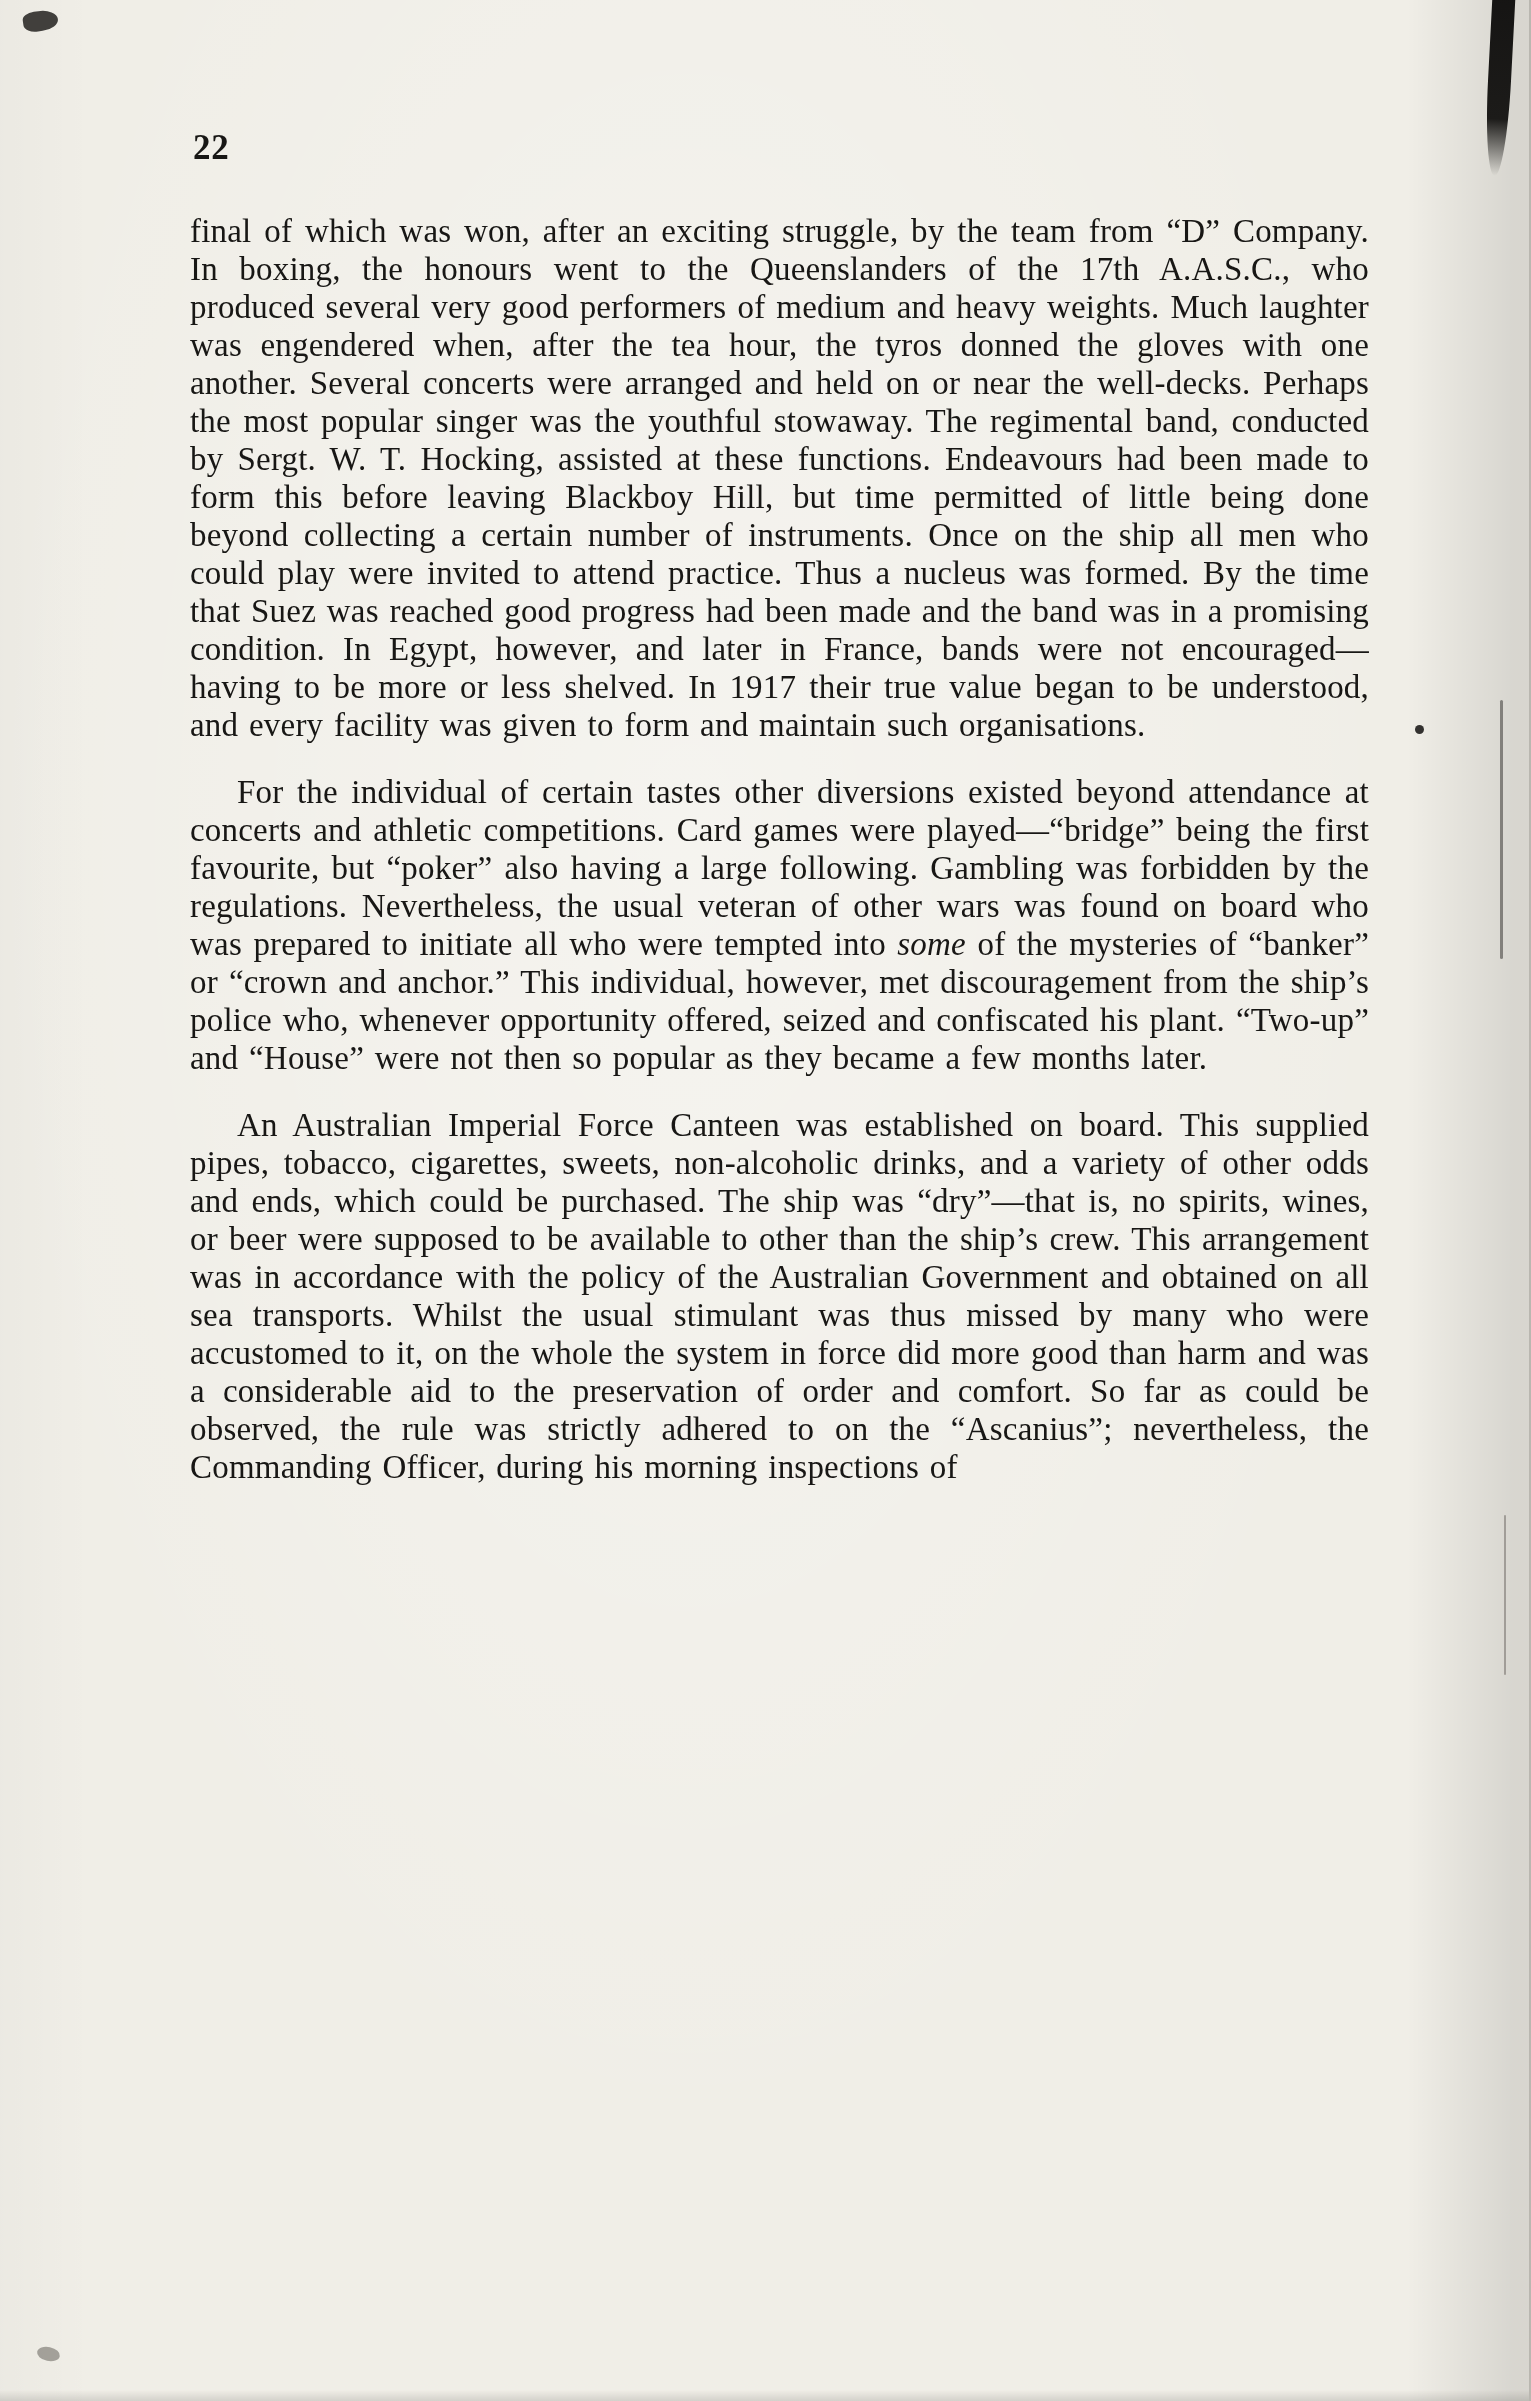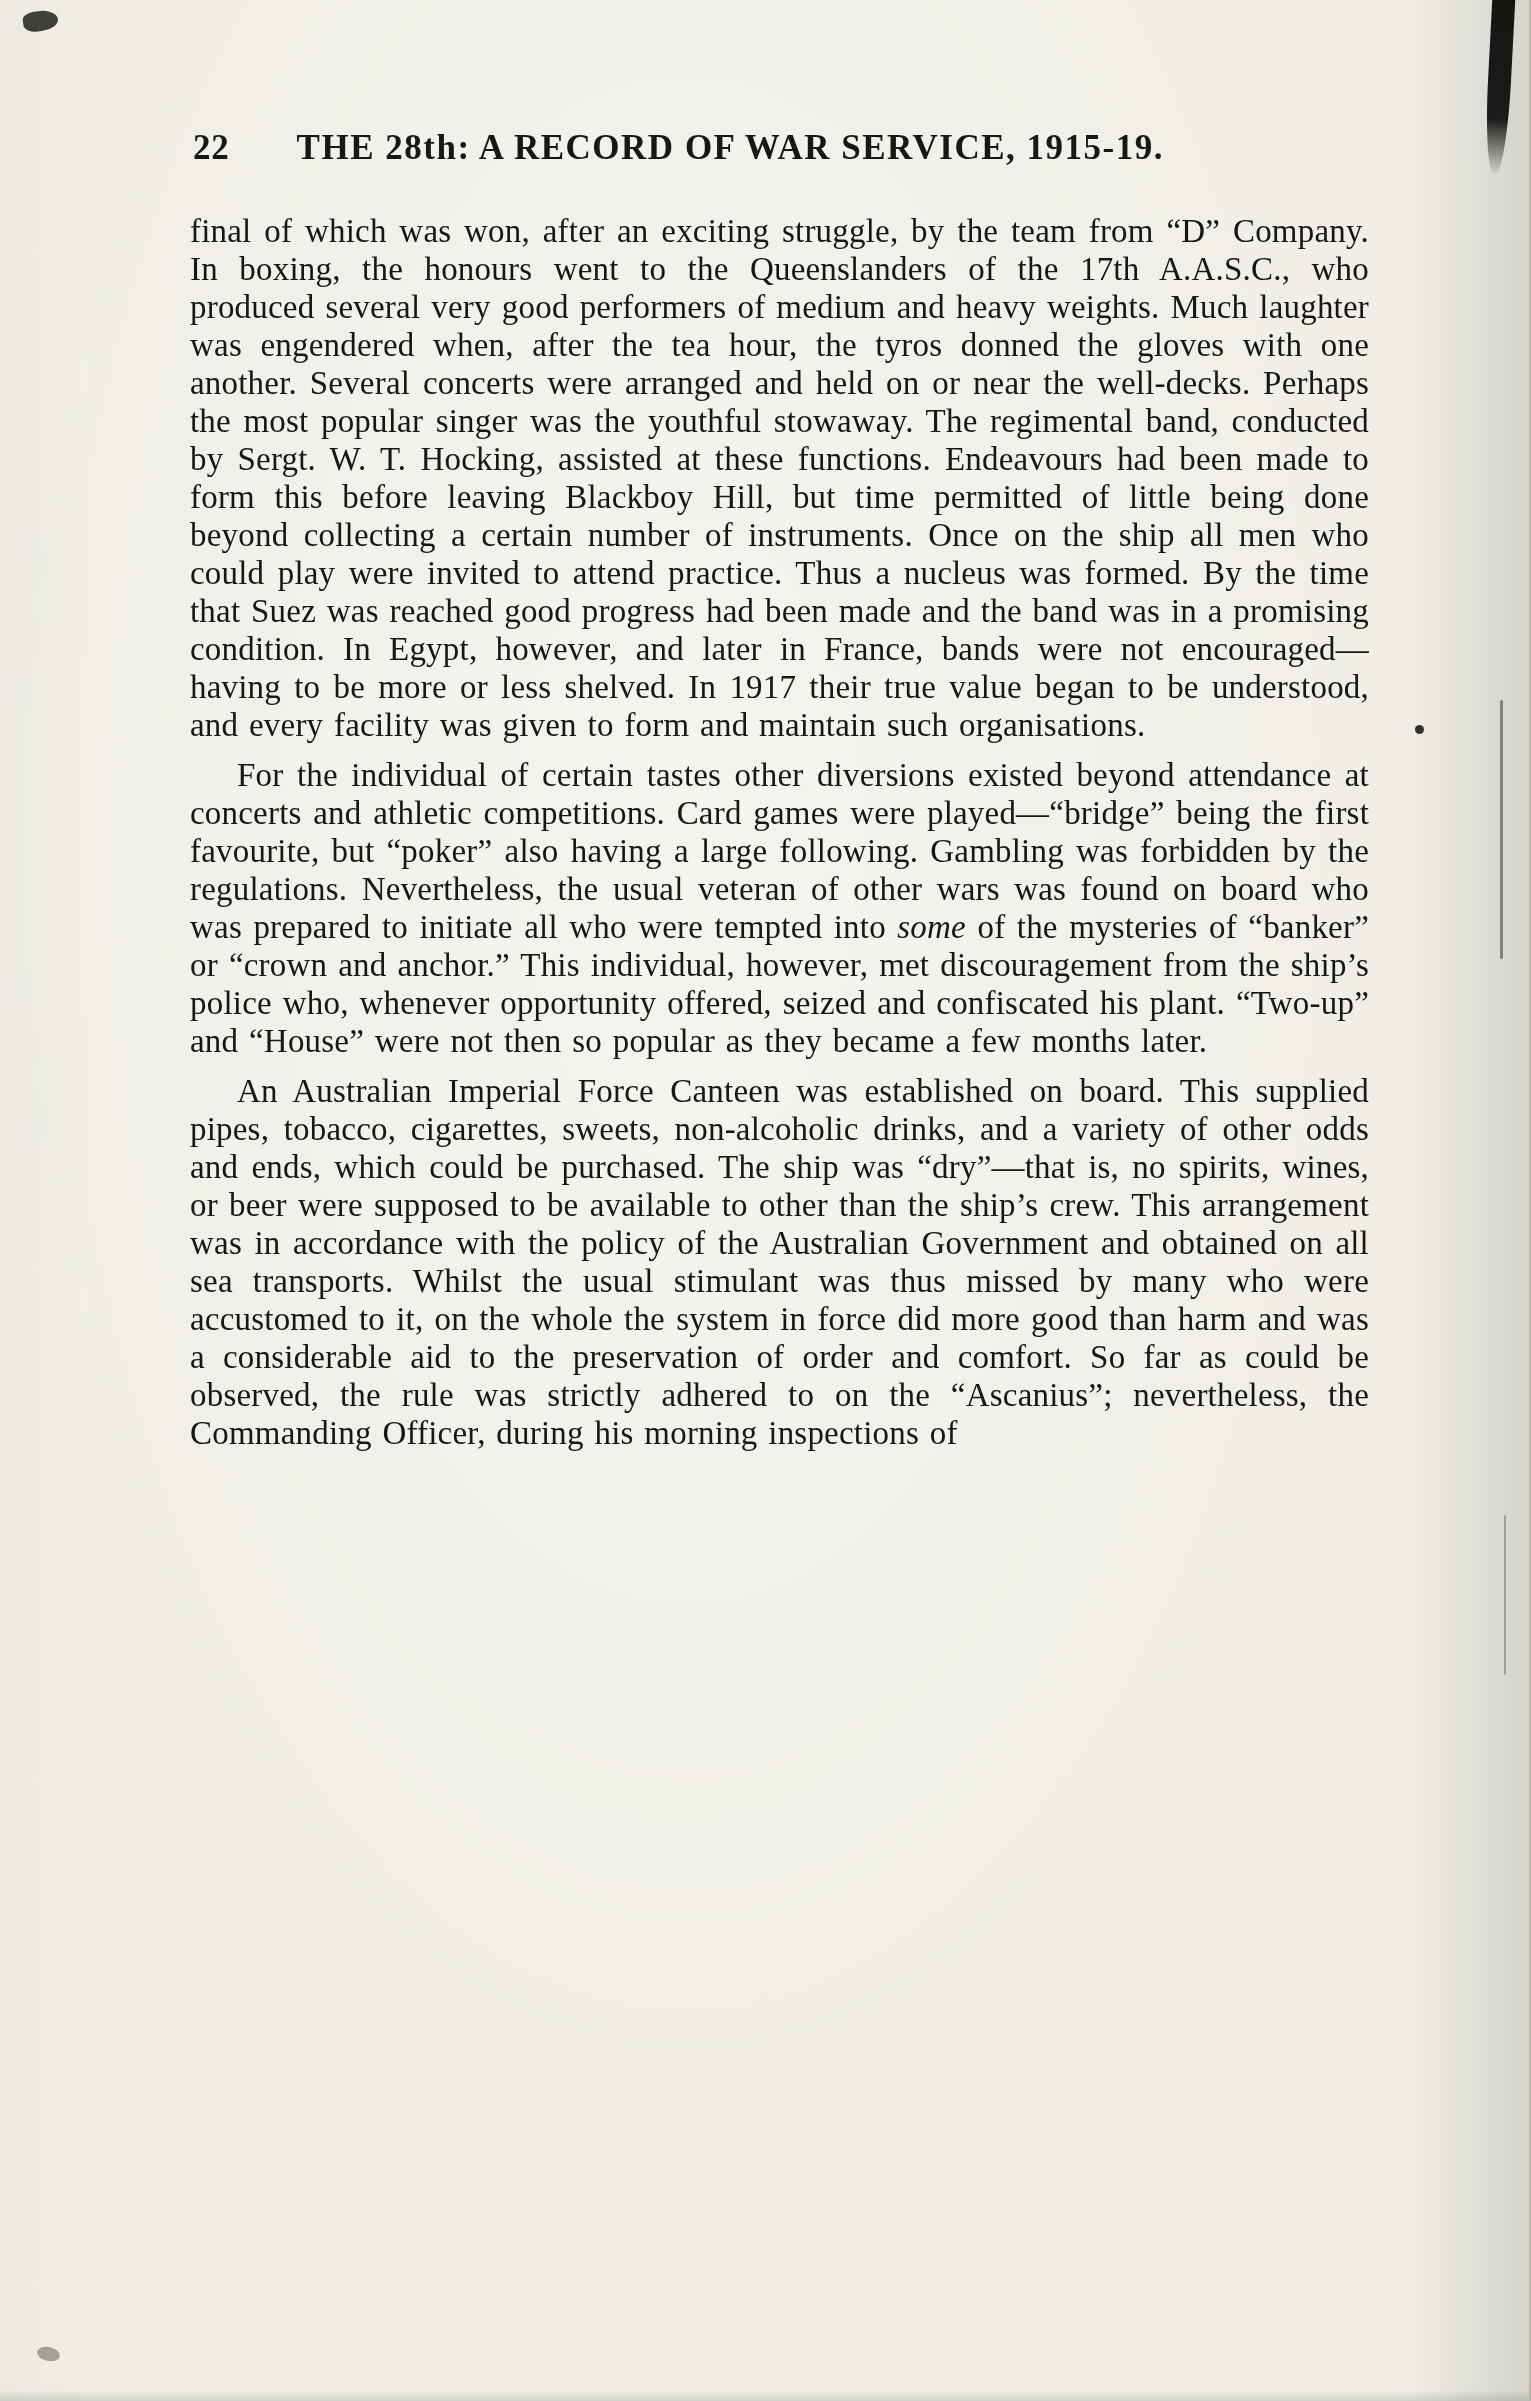--- a/index.html
+++ b/index.html
@@ -47,21 +47,21 @@
     font-size: 33px;
     line-height: 38px;
     text-align: justify;
     letter-spacing: 0.2px;
     word-spacing: 2.3px;
   }
   .text-block p {
     margin: 0;
   }
   .text-block p + p {
-    margin-top: 12px;
+    margin-top: 29px;
   }
   .text-block p.indent {
     text-indent: 47px;
   }
   .text-block em {
     font-style: italic;
   }
 
   
   .artifact {
@@ -140,21 +140,20 @@
   <div class="artifact top-left-mark"></div>
   <div class="artifact top-right-bar"></div>
   <div class="artifact right-edge-streak"></div>
   <div class="artifact right-edge-streak-2"></div>
   <div class="artifact mid-right-dot"></div>
   <div class="artifact bottom-left-smudge"></div>
   <div class="artifact bottom-edge-shadow"></div>
 
   <header class="running-head">
     <span class="pagenum">22</span>
-    <span class="title">THE 28th: A RECORD OF WAR SERVICE, 1915-19.</span>
   </header>
 
   <main class="text-block">
     <p class="no-indent">final of which was won, after an exciting struggle, by the team from “D” Company.  In boxing, the honours went to the Queenslanders of the 17th A.A.S.C., who produced several very good performers of medium and heavy weights.  Much laughter was engendered when, after the tea hour, the tyros donned the gloves with one another.  Several concerts were arranged and held on or near the well-decks.  Perhaps the most popular singer was the youthful stowaway.  The regimental band, conducted by Sergt. W. T. Hocking, assisted at these functions.  Endeavours had been made to form this before leaving Blackboy Hill, but time permitted of little being done beyond collecting a certain number of instruments.  Once on the ship all men who could play were invited to attend practice.  Thus a nucleus was formed.  By the time that Suez was reached good progress had been made and the band was in a promising condition.  In Egypt, however, and later in France, bands were not encouraged—having to be more or less shelved.  In 1917 their true value began to be understood, and every facility was given to form and maintain such organisations.</p>
     <p class="indent"><span>For the individual of certain tastes other diversions existed beyond attendance at concerts and athletic competitions.  Card games were played—“bridge” being the first favourite, but “poker” also having a large following.  Gambling was forbidden by the regulations.  Nevertheless, the usual veteran of other wars was found on board who was prepared to initiate all who were tempted into </span><em>some</em><span> of the mysteries of “banker” or “crown and anchor.”  This individual, however, met discouragement from the ship’s police who, whenever opportunity offered, seized and confiscated his plant.  “Two-up” and “House” were not then so popular as they became a few months later.</span></p>
     <p class="indent">An Australian Imperial Force Canteen was established on board.  This supplied pipes, tobacco, cigarettes, sweets, non-alcoholic drinks, and a variety of other odds and ends, which could be purchased.  The ship was “dry”—that is, no spirits, wines, or beer were supposed to be available to other than the ship’s crew.  This arrangement was in accordance with the policy of the Australian Government and obtained on all sea transports.  Whilst the usual stimulant was thus missed by many who were accustomed to it, on the whole the system in force did more good than harm and was a considerable aid to the preservation of order and comfort.  So far as could be observed, the rule was strictly adhered to on the “Ascanius”; nevertheless, the Commanding Officer, during his morning inspections of</p>
   </main>
 
 </div>
 

